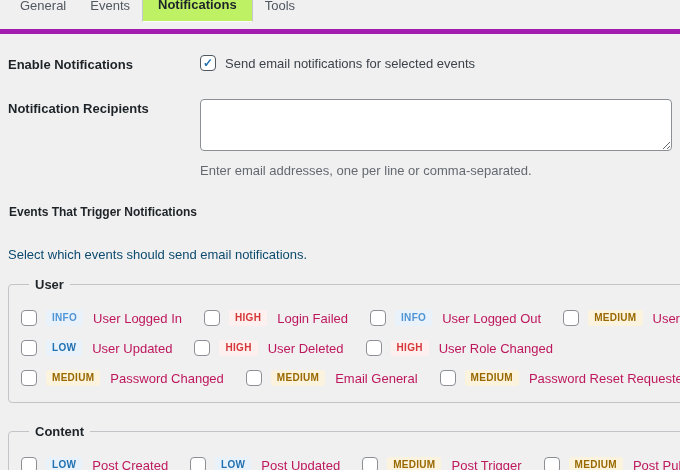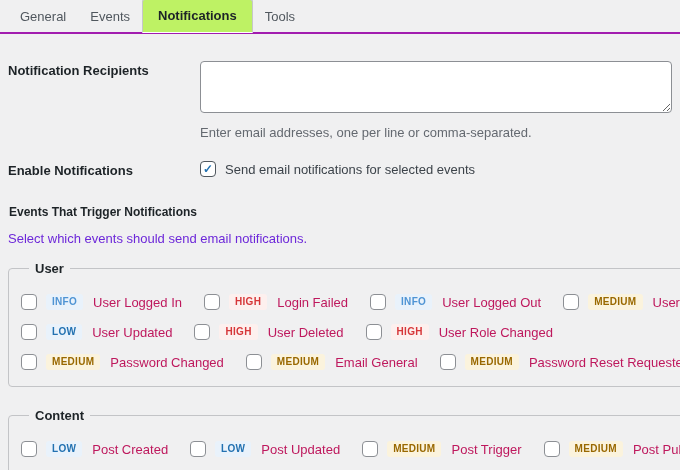--- a/index.html
+++ b/index.html
@@ -7,22 +7,22 @@
   body {
     background: #f0f0f1;
     font-family: "Liberation Sans", sans-serif;
     font-size: 13px;
     color: #3c434a;
   }
   
   .tabbar {
     display: flex;
     align-items: flex-end;
-    padding: 3px 0 0 8px;
-    border-bottom: 2px solid #a21caf;
+    padding: 3px 0 8px 8px;
+    border-bottom: 5px solid #a21caf;
     height: 34px;
   }
   .tab {
     padding: 8px 12px;
     color: #50575e;
     cursor: pointer;
     white-space: nowrap;
   }
   .tab.active {
     background: #bef264;
@@ -80,21 +80,21 @@
     font-size: 13px;
     color: #2c3338;
   }
   .help-text { margin-top: 9px; color: #646970; }
   .section-title {
     margin: 27px 0 0 1px;
     font-size: 12px;
     font-weight: 700;
     color: #1d2327;
   }
-  .section-sub { margin-top: 12px; color: #6d28d9; }
+  .section-sub { margin-top: 28px; color: #0c4a6e; }
   
   .event-group {
     margin-top: 15px;
     border: 1px solid #c3c4c7;
     border-radius: 4px;
     padding: 12px 12px 2px 12px;
   }
   .event-group + .event-group { margin-top: 21px; }
   .event-group-legend {
     margin-left: 8px;
@@ -126,39 +126,39 @@
 <body>
 
 <div class="tabbar">
   <div class="tab">General</div>
   <div class="tab">Events</div>
   <div class="tab active">Notifications</div>
   <div class="tab">Tools</div>
 </div>
 
 <div class="content">
-
-  <div class="form-row r2">
-    <div class="form-label">Notification Recipients</div>
-    <div class="form-control">
-      <textarea class="recipients" style=""></textarea>
-      <div class="help-text">Enter email addresses, one per line or comma-separated.</div>
-    </div>
-  </div>
 
   <div class="form-row r1">
     <div class="form-label">Enable Notifications</div>
     <div class="form-control">
       <label class="cb-row">
         <span class="checkbox checked"></span>
         <span class="cb-text">Send email notifications for selected events</span>
       </label>
     </div>
   </div>
 
+  <div class="form-row r2">
+    <div class="form-label">Notification Recipients</div>
+    <div class="form-control">
+      <textarea class="recipients" style=""></textarea>
+      <div class="help-text">Enter email addresses, one per line or comma-separated.</div>
+    </div>
+  </div>
+
   <div class="section-title">Events That Trigger Notifications</div>
   <div class="section-sub">Select which events should send email notifications.</div>
 
   <div>
       <fieldset class="event-group">
         <legend class="event-group-legend">User</legend>
         <div class="event-row">
           <label class="event-item">
             <span class="checkbox"></span>
             <span class="badge" style="background: rgb(233, 242, 251); color: rgb(79, 148, 212);">INFO</span>

